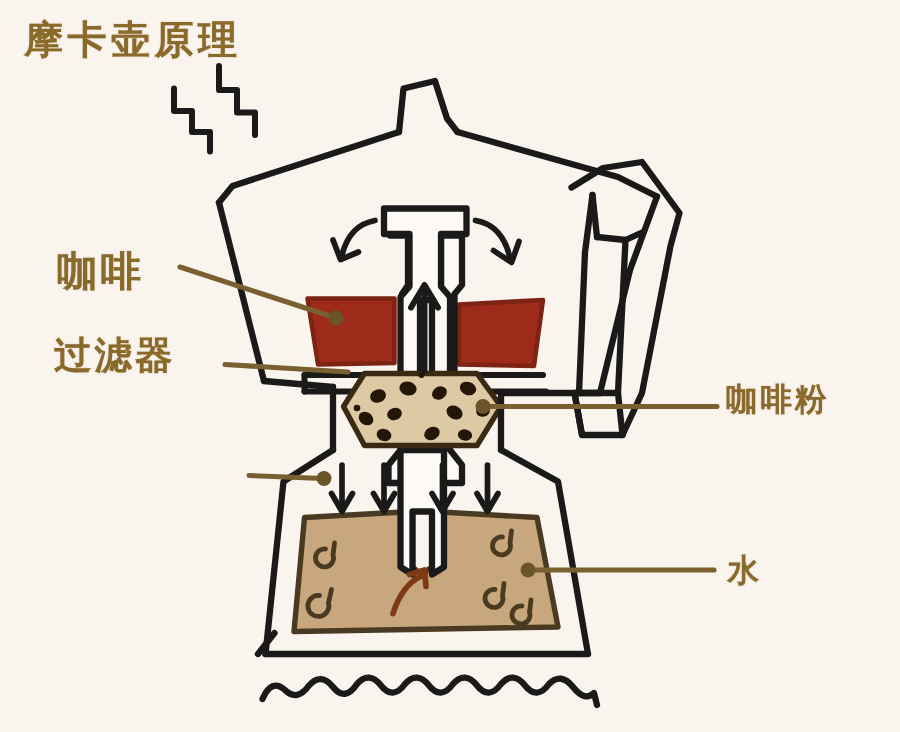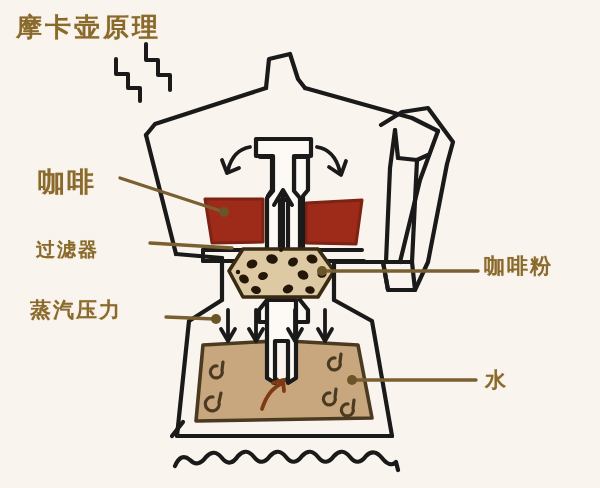--- a/index.html
+++ b/index.html
@@ -17,21 +17,21 @@
     color:#8a6a2a;
     font-family:"DejaVu Sans","Liberation Sans",sans-serif;
     font-weight:600;
     white-space:nowrap;
     letter-spacing:1px;
     line-height:1;
     text-shadow:0 0 1px rgba(138,106,42,.35);
   }
   #title{font-size:26px;left:16px;top:14px;letter-spacing:3px;}
   #lbl-coffee{font-size:27px;left:38px;top:168px;letter-spacing:2px;}
-  #lbl-filter{font-size:19px;left:36px;top:240px;letter-spacing:2px;text-align:right;}
+  #lbl-filter{font-size:25px;left:36px;top:224px;letter-spacing:2px;text-align:right;}
   #lbl-steam{font-size:21px;left:30px;top:300px;letter-spacing:2px;}
   #lbl-grounds{font-size:21px;left:484px;top:256px;letter-spacing:2px;}
   #lbl-water{font-size:21px;left:485px;top:370px;letter-spacing:2px;}
 </style>
 </head>
 <body style="background: rgb(250, 244, 238);">
 
 <div id="stage">
 
   <svg id="diagram" viewBox="0 0 600 488">
@@ -187,17 +187,16 @@
       <circle cx="216" cy="319" r="5"></circle>
       <circle cx="322" cy="271" r="5"></circle>
       <circle cx="352" cy="380" r="5"></circle>
     </g>
 
   </svg>
 
   <div class="lbl" id="title">摩卡壶原理</div>
   <div class="lbl" id="lbl-coffee">咖啡</div>
   <div class="lbl" id="lbl-filter">过滤器</div>
-  <div class="lbl" id="lbl-steam">蒸汽压力</div>
   <div class="lbl" id="lbl-grounds">咖啡粉</div>
   <div class="lbl" id="lbl-water">水</div>
 
 </div>
 
 </body></html>

